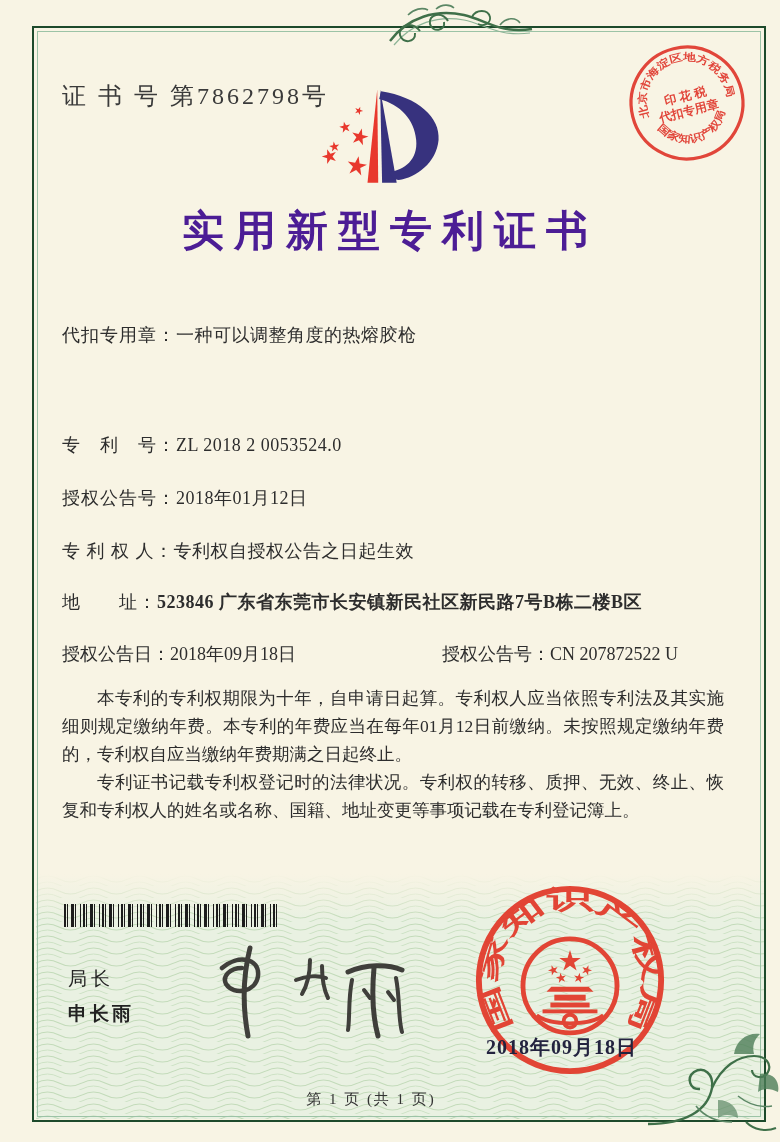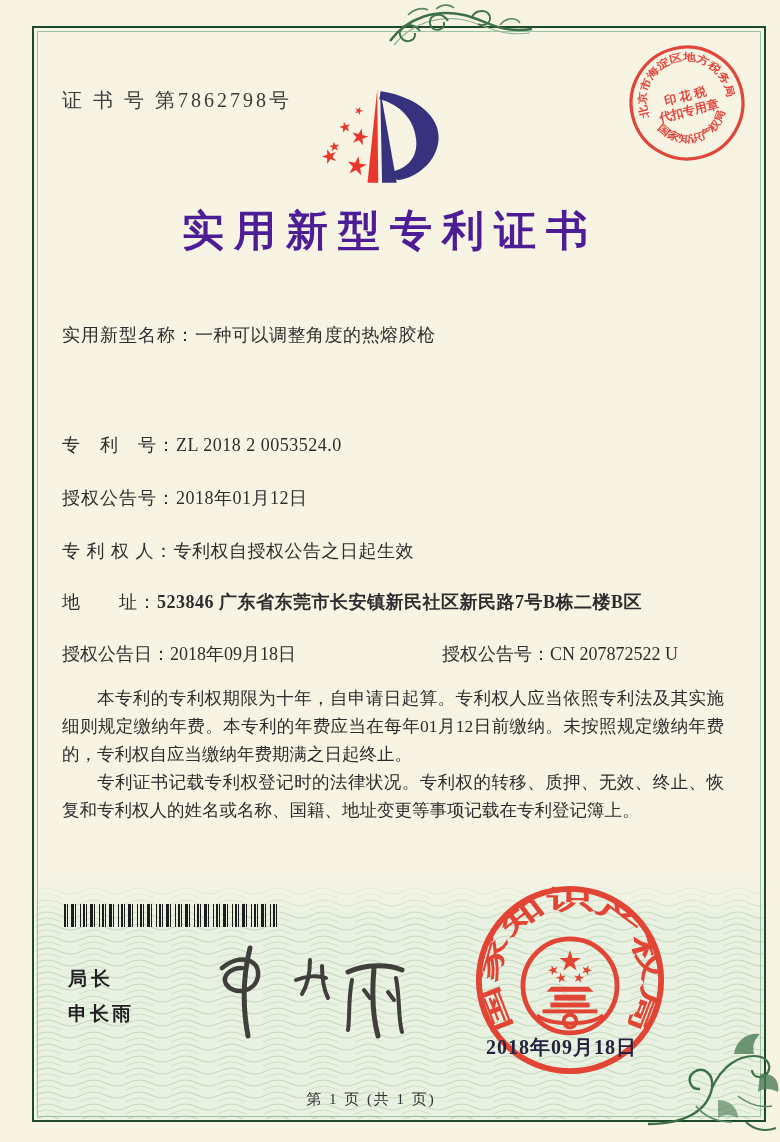--- a/index.html
+++ b/index.html
@@ -17,21 +17,21 @@
   .frame-inner{
     position:absolute;left:3px;top:3px;right:3px;bottom:3px;
     border:1px solid #9cc3a6;
   }
   .ornament{position:absolute;pointer-events:none;}
   
   .band{position:absolute;left:36px;top:874px;width:728px;height:245px;z-index:0;}
   .band-fade{position:absolute;left:0;top:0;width:100%;height:46px;
     background:linear-gradient(#f8f4e4,rgba(248,244,228,0));}
   
-  .cert-no{position:absolute;left:62px;top:80px;font-size:20px;letter-spacing:3px;color:#3a3a3a;margin-top:7px;}
+  .cert-no{position:absolute;left:62px;top:80px;font-size:24px;letter-spacing:3px;color:#3a3a3a;}
   .logo{position:absolute;left:313px;top:84px;}
   .title{
     position:absolute;left:40px;right:40px;top:203px;text-align:center;
     font-size:42px;font-weight:700;letter-spacing:10px;color:#4c1d95;
   }
   
   .tax-stamp{position:absolute;left:626px;top:42px;transform:rotate(-14deg);opacity:.93;z-index:5;}
   
   .field-row{position:absolute;left:62px;width:680px;font-size:18px;line-height:27px;}
   .f-label{white-space:pre;letter-spacing:1px;}
@@ -49,21 +49,21 @@
   .barcode{
     position:absolute;left:64px;top:904px;width:214px;height:23px;z-index:2;
     background:repeating-linear-gradient(90deg,
       #1c1c1c 0 2px,rgba(0,0,0,0) 2px 3px,
       #1c1c1c 3px 4px,rgba(0,0,0,0) 4px 7px,
       #1c1c1c 7px 10px,rgba(0,0,0,0) 10px 11px,
       #1c1c1c 11px 12px,rgba(0,0,0,0) 12px 16px,
       #1c1c1c 16px 17px,rgba(0,0,0,0) 17px 19px);
   }
   .signer-title{position:absolute;left:68px;top:966px;font-size:19px;letter-spacing:4px;z-index:2;
-    font-family:"Liberation Sans","DejaVu Sans",sans-serif;font-weight:700;color:#222;}
+    font-family:"Liberation Sans","DejaVu Sans",sans-serif;font-weight:400;color:#222;}
   .signer-name{position:absolute;left:68px;top:1001px;font-size:19px;letter-spacing:3px;z-index:2;
     font-family:"Liberation Sans","DejaVu Sans",sans-serif;font-weight:600;color:#222;}
   .signature{position:absolute;left:198px;top:942px;z-index:2;}
   .seal{position:absolute;left:472px;top:882px;z-index:2;opacity:.95;}
   .seal-date{position:absolute;left:486px;top:1034px;z-index:3;font-size:20px;font-weight:700;
     letter-spacing:1px;color:#23233f;}
   .footer{position:absolute;left:16px;top:1090px;width:710px;text-align:center;font-size:15px;
     letter-spacing:2px;color:#333;z-index:2;}
 </style>
 </head>
@@ -138,21 +138,21 @@
       <textPath href="#taxTop" startOffset="50%" text-anchor="middle" textLength="138" lengthAdjust="spacingAndGlyphs">北京市海淀区地方税务局</textPath>
     </text>
     <text x="60" y="57" font-size="12" font-weight="700" fill="#e0392e" text-anchor="middle" font-family="Liberation Serif, serif">印 花 税</text>
     <text x="60" y="72" font-size="12" font-weight="700" fill="#e0392e" text-anchor="middle" font-family="Liberation Serif, serif">代扣专用章</text>
     <text font-size="10" font-weight="700" fill="#e0392e" font-family="Liberation Serif, serif">
       <textPath href="#taxBot" startOffset="50%" text-anchor="middle" textLength="84" lengthAdjust="spacingAndGlyphs">国家知识产权局</textPath>
     </text>
   </svg>
 
   <div class="field-row" style="top:322px">
-    <span class="f-label">实用新型名称：</span><span class="f-value">一种可以调整角度的热熔胶枪</span>
+    <span class="f-label">代扣专用章：</span><span class="f-value">一种可以调整角度的热熔胶枪</span>
   </div>
   <div class="field-row" style="top:432px">
     <span class="f-label">专　利　号：</span><span class="f-value">ZL 2018 2 0053524.0</span>
   </div>
   <div class="field-row" style="top:485px">
     <span class="f-label">授权公告号：</span><span class="f-value">2018年01月12日</span>
   </div>
   <div class="field-row" style="top:538px">
     <span class="f-label">专 利 权 人：</span><span class="f-value">专利权自授权公告之日起生效</span>
   </div>

